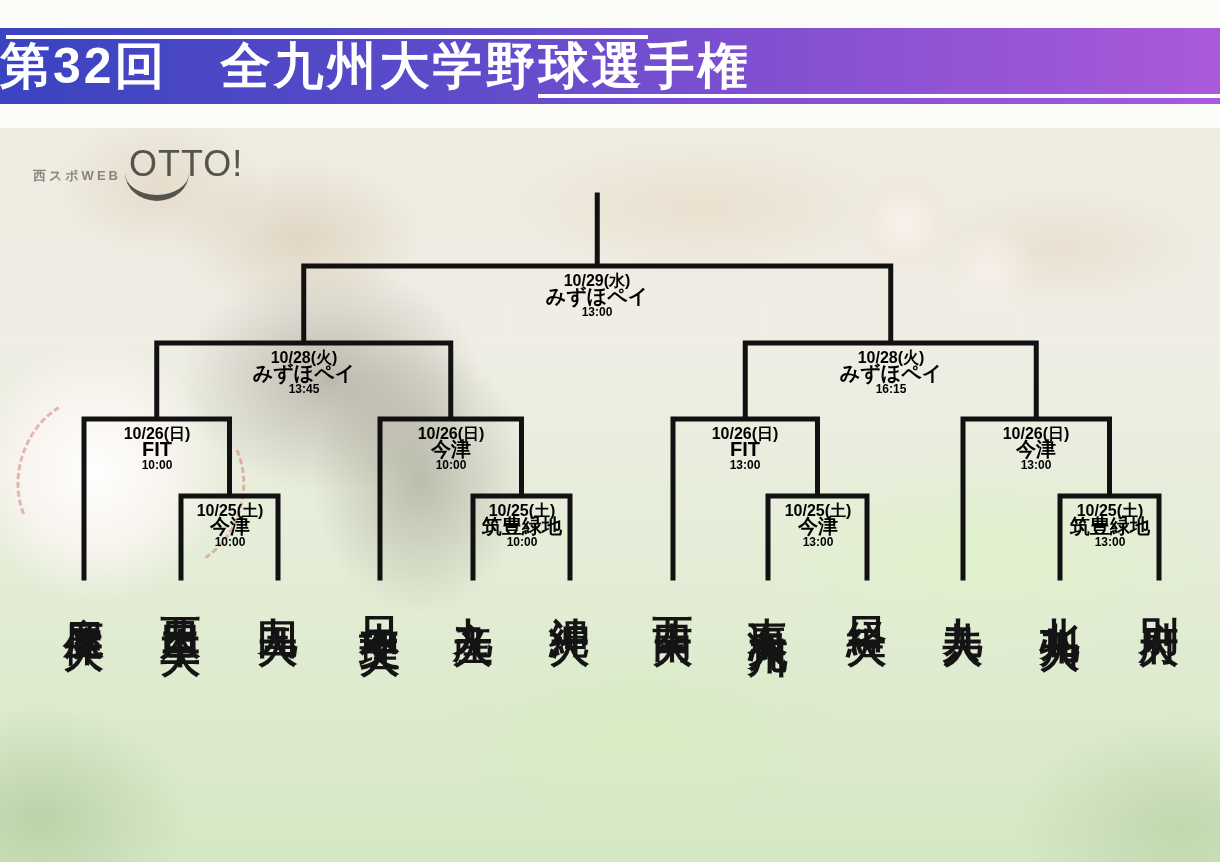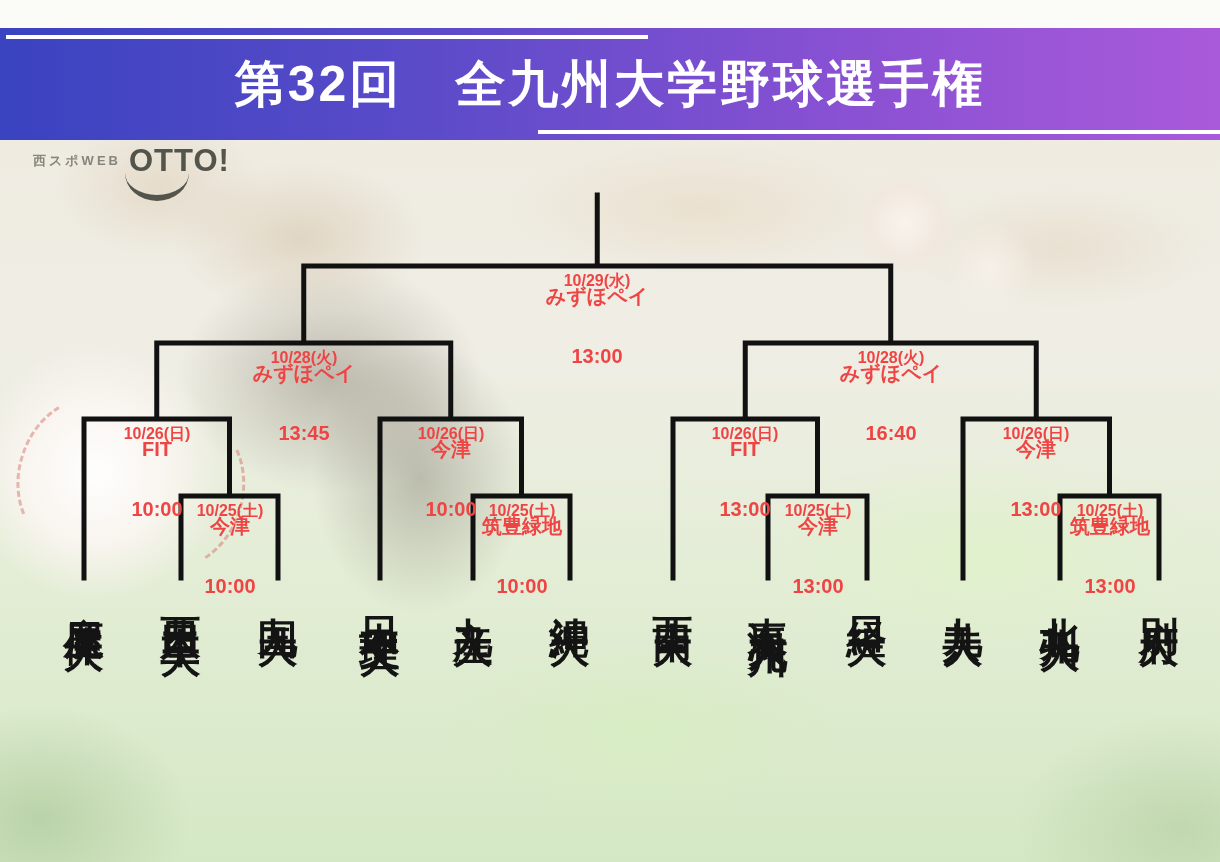--- a/index.html
+++ b/index.html
@@ -3,23 +3,23 @@
 <meta charset="utf-8">
 <style>
   html,body{margin:0;padding:0;}
   body{
     width:1220px;height:862px;position:relative;overflow:hidden;
     background:#fbfbf7;
     font-family:"Liberation Sans","DejaVu Sans",sans-serif;
   }
   
   .banner{
-    position:absolute;left:0;top:28px;width:1220px;height:112px;
+    position:absolute;left:0;top:28px;width:1220px;height:76px;
     background:linear-gradient(90deg,#3a43c0 0%,#5b4bc9 35%,#8a51d3 70%,#a95ada 100%);
-    display:flex;align-items:center;justify-content:center;
+    display:flex;align-items:center;
   }
   .banner-line-top{position:absolute;left:6px;top:7px;width:642px;height:4px;background:#ffffff;}
   .banner-line-bottom{position:absolute;right:0;bottom:6px;width:682px;height:4px;background:#ffffff;}
   .banner-title{
     margin:0;color:#ffffff;font-size:50px;font-weight:bold;letter-spacing:3px;white-space:pre;
   }
   
   .photo{
     position:absolute;left:0;top:128px;width:1220px;height:734px;
     background:
@@ -40,35 +40,35 @@
       #f0efe7;
   }
   .stitch{
     position:absolute;width:120px;height:150px;border:3px dashed rgba(205,100,95,0.55);
     border-radius:50%;border-top-color:transparent;border-right-color:transparent;border-bottom-color:transparent;
     opacity:.8;
   }
   .stitch.s1{left:18px;top:268px;transform:rotate(18deg);}
   .stitch.s2{left:118px;top:286px;transform:rotate(196deg);}
   
-  .logo{position:absolute;left:33px;top:143px;display:flex;align-items:center;gap:8px;}
+  .logo{position:absolute;left:33px;top:143px;display:flex;align-items:flex-end;gap:8px;}
   .logo-prefix{font-size:13px;letter-spacing:3px;color:#87867e;font-weight:600;}
-  .logo-brand{font-size:31px;font-weight:700;color:#53544c;letter-spacing:1px;}
+  .logo-brand{font-size:36px;font-weight:400;color:#53544c;letter-spacing:1px;}
   .logo-smile{
     position:absolute;left:92px;top:30px;width:64px;height:22px;
     border-bottom:6px solid #53544c;border-radius:0 0 50% 50% / 0 0 100% 100%;
   }
   
   svg.bracket{position:absolute;left:0;top:0;width:1220px;height:862px;}
   .match{
-    position:absolute;transform:translateX(-50%);text-align:center;color:#ef4444;white-space:nowrap;
+    position:absolute;transform:translateX(-50%);text-align:center;color:#000000;white-space:nowrap;
   }
   .match .d{display:block;font-size:16px;font-weight:600;line-height:17px;}
   .match .v{display:block;font-size:20px;font-weight:600;line-height:15px;}
-  .match .t{display:block;font-size:20px;font-weight:600;line-height:17px;margin-top:44px;}
+  .match .t{display:block;font-size:12px;font-weight:600;line-height:17px;}
   .team{
     position:absolute;top:585px;transform:translateX(-50%);
     writing-mode:vertical-rl;text-orientation:upright;
     font-size:40px;font-weight:600;letter-spacing:5px;line-height:1;color:#141414;white-space:pre;
   }
 </style>
 </head>
 <body>
 
 <div class="photo">
@@ -109,21 +109,21 @@
   <span class="t">13:00</span>
 </div>
 <div class="match" style="left:304px;top:349px">
   <span class="d">10/28(火)</span>
   <span class="v">みずほペイ</span>
   <span class="t">13:45</span>
 </div>
 <div class="match" style="left:891px;top:349px">
   <span class="d">10/28(火)</span>
   <span class="v">みずほペイ</span>
-  <span class="t">16:40</span>
+  <span class="t">16:15</span>
 </div>
 <div class="match" style="left:157px;top:425px">
   <span class="d">10/26(日)</span>
   <span class="v">FIT</span>
   <span class="t">10:00</span>
 </div>
 <div class="match" style="left:451px;top:425px">
   <span class="d">10/26(日)</span>
   <span class="v">今津</span>
   <span class="t">10:00</span>

